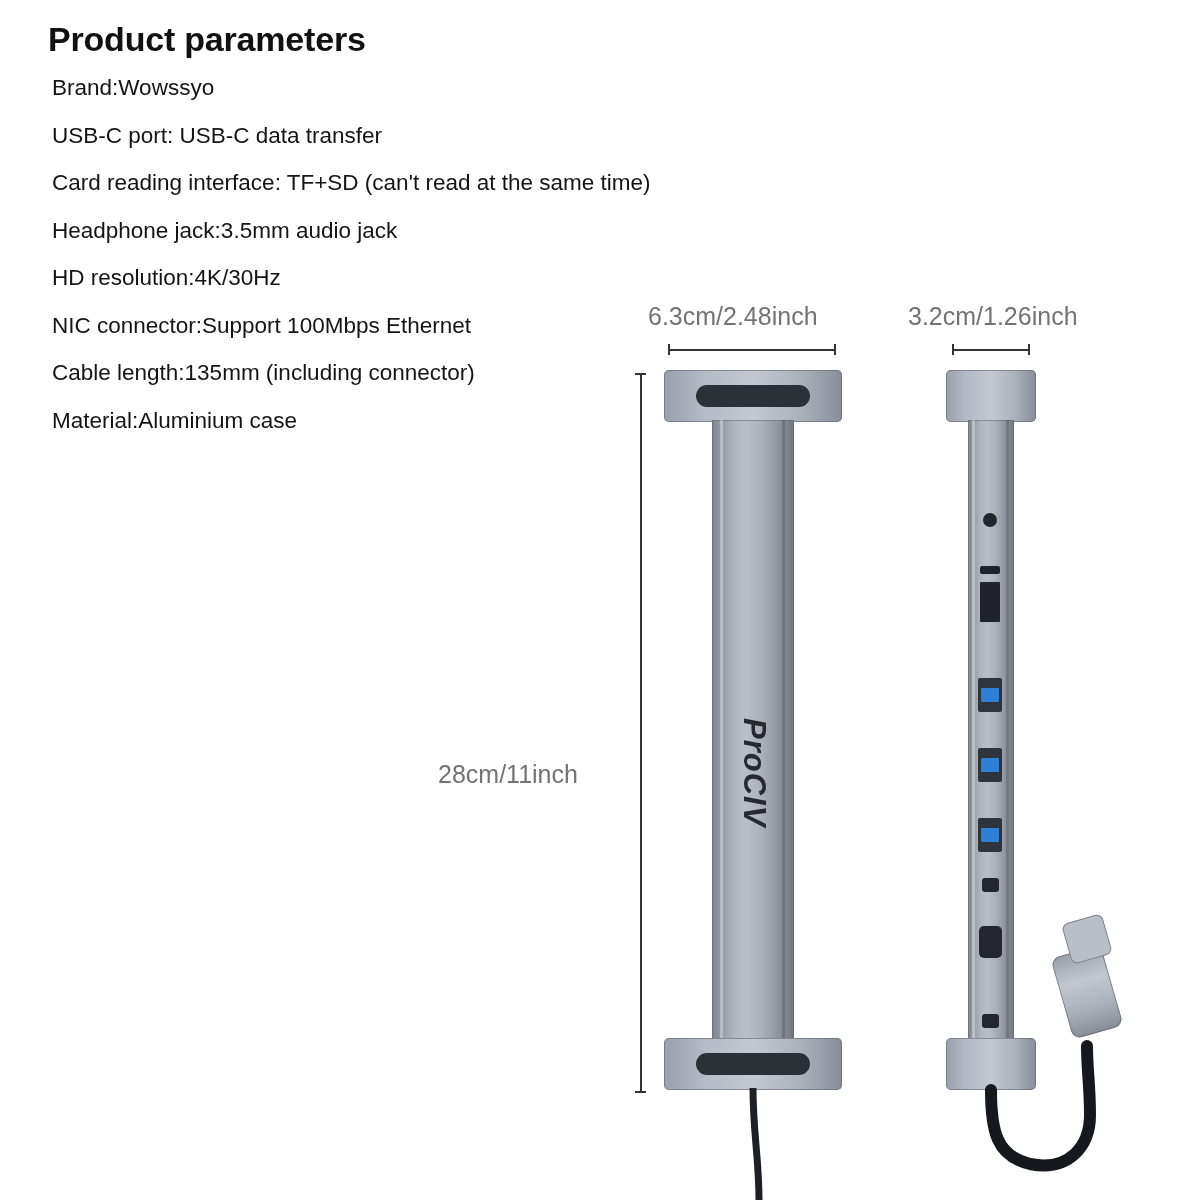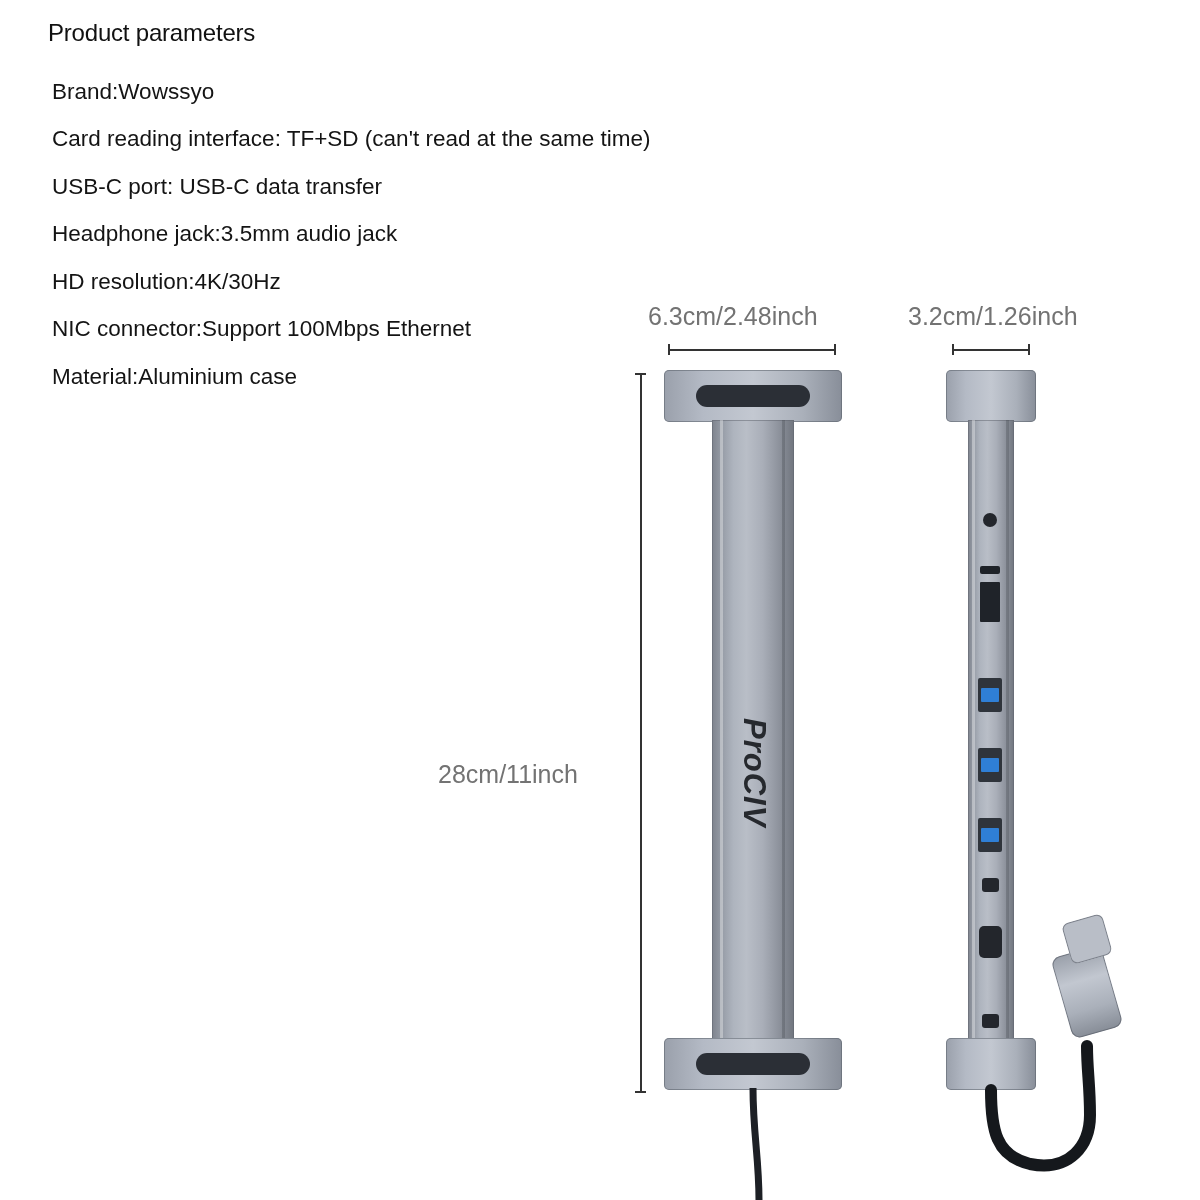--- a/index.html
+++ b/index.html
@@ -17,24 +17,24 @@
   }
 
   
   #spec-panel {
     position: absolute;
     left: 48px;
     top: 18px;
     width: 600px;
   }
   #spec-title {
-    font-size: 24px;
-    font-weight: normal;
+    font-size: 34px;
+    font-weight: bold;
     letter-spacing: -0.2px;
-    margin: 0 0 22px 0;
+    margin: 0 0 6px 0;
     line-height: 1.25;
   }
   .spec-line {
     font-size: 22.5px;
     line-height: 1.0;
     margin: 4px;
     padding: 10.5px 0;
     white-space: nowrap;
     color: #141414;
   }
@@ -201,25 +201,26 @@
     border-radius: 7px;
     box-shadow: inset 0 0 0 1px rgba(85,90,100,0.6);
   }
 </style>
 </head>
 <body>
 
 <div id="spec-panel">
   <h1 id="spec-title">Product parameters</h1>
   <p class="spec-line">Brand:Wowssyo</p>
+  <p class="spec-line">USB-C port: USB-C data transfer</p>
   <p class="spec-line">Card reading interface: TF+SD (can't read at the same time)</p>
-  <p class="spec-line">USB-C port: USB-C data transfer</p>
   <p class="spec-line">Headphone jack:3.5mm audio jack</p>
   <p class="spec-line">HD resolution:4K/30Hz</p>
   <p class="spec-line">NIC connector:Support 100Mbps Ethernet</p>
+  <p class="spec-line">Cable length:135mm (including connector)</p>
   <p class="spec-line">Material:Aluminium case</p>
 </div>
 
 <div id="diagram">
 
   <div class="dim-label" style="left:218px; top:22px;">6.3cm/2.48inch</div>
   <div class="hbar" style="left:238px; top:64px; width:168px;">
     <div class="line"></div>
       <div class="cap l"></div>
       <div class="cap r"></div>

